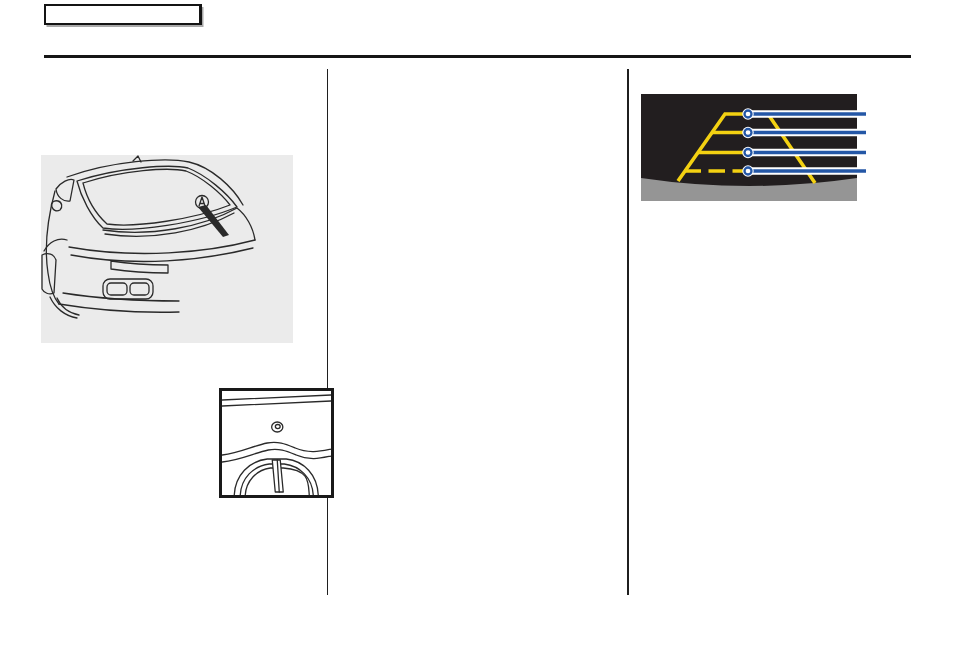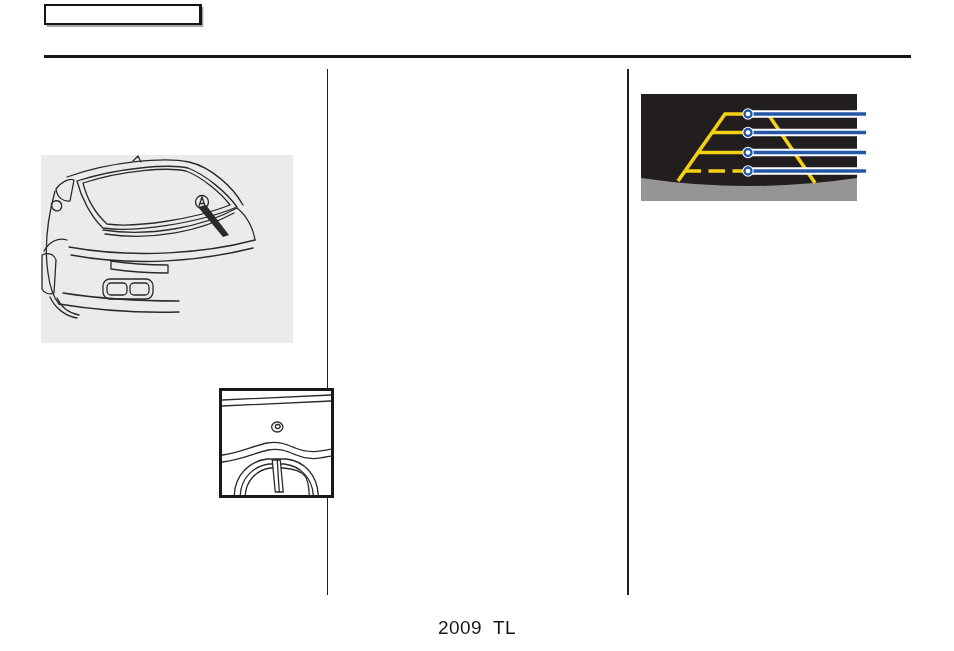--- a/index.html
+++ b/index.html
@@ -154,17 +154,14 @@
         <circle class="callout-dot-halo" cx="107" cy="38.5" r="5.7"></circle>
         <circle class="callout-dot" cx="107" cy="38.5" r="3.5"></circle>
         <circle class="callout-dot-halo" cx="107" cy="58.5" r="5.7"></circle>
         <circle class="callout-dot" cx="107" cy="58.5" r="3.5"></circle>
         <circle class="callout-dot-halo" cx="107" cy="77" r="5.7"></circle>
         <circle class="callout-dot" cx="107" cy="77" r="3.5"></circle>
       </g>
     </svg>
   </div>
 
-  <div class="footer">
-    <span>2009  TL</span>
-  </div>
 
 </div>
 
 </body></html>

